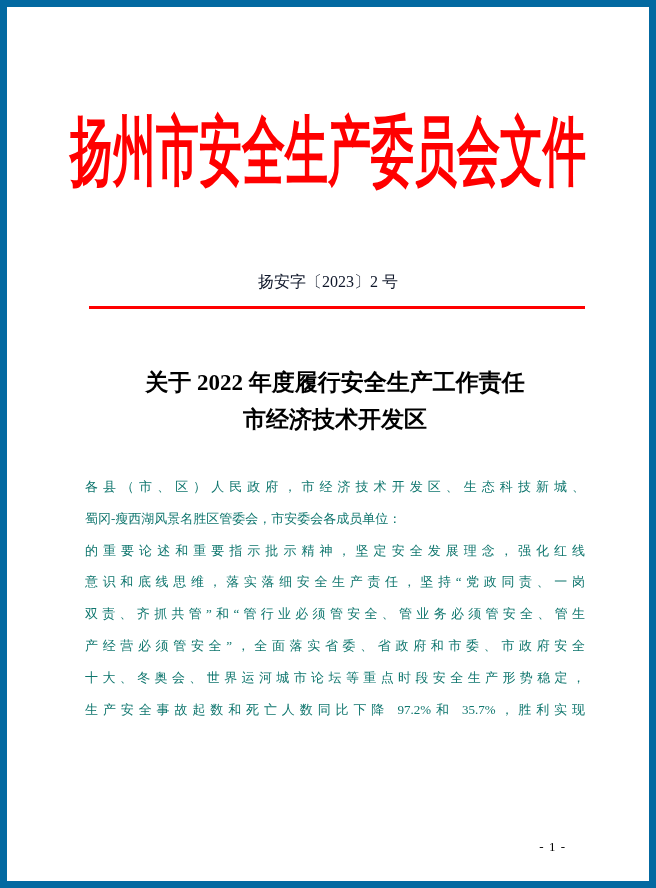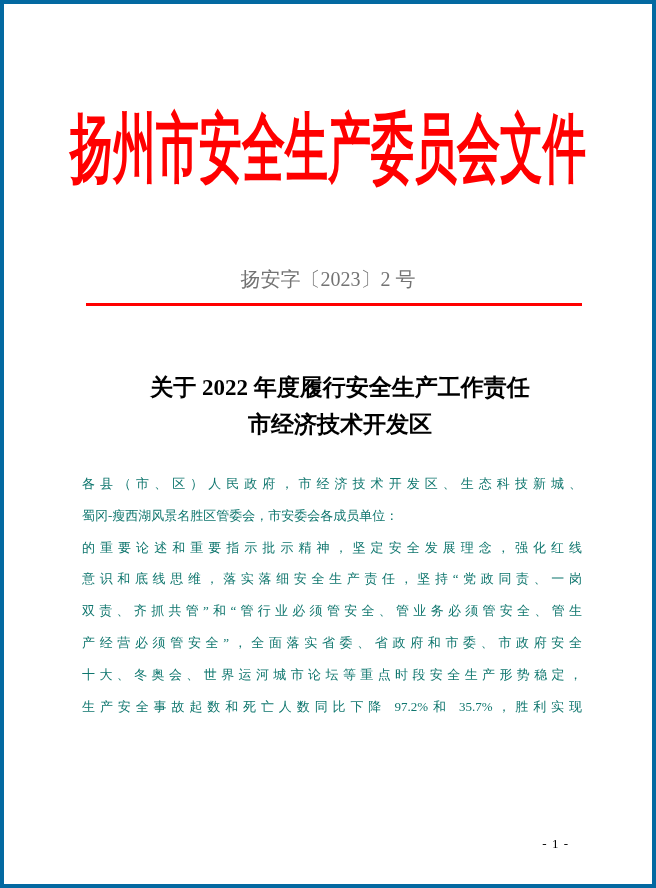--- a/index.html
+++ b/index.html
@@ -5,21 +5,21 @@
   html, body {
     margin: 0;
     padding: 0;
     background: #ffffff;
   }
   .page {
     position: relative;
     width: 656px;
     height: 888px;
     background: #ffffff;
-    border: 4px solid #0369a1;
+    border: 7px solid #0369a1;
     box-sizing: border-box;
     overflow: hidden;
     font-family: "Liberation Serif", "DejaVu Serif", serif;
     color: #000000;
   }
   .letterhead {
     position: absolute;
     top: 107px;
     left: 0;
     width: 100%;
@@ -32,38 +32,38 @@
     transform: scaleY(1.75);
     transform-origin: top center;
     letter-spacing: 0px;
   }
   .doc-number {
     position: absolute;
     top: 263px;
     left: 0;
     width: 100%;
     text-align: center;
-    font-size: 20px;
+    font-size: 16px;
     line-height: 24px;
-    color: #737373;
+    color: #0f172a;
   }
   .red-rule {
     position: absolute;
     top: 299px;
     left: 82px;
     width: 496px;
     height: 3px;
     background: #ff0000;
   }
   .doc-title {
     position: absolute;
     top: 357px;
     left: 78px;
     width: 500px;
-    margin: 8px;
+    margin: 0;
     text-align: center;
     font-size: 23px;
     line-height: 37px;
     font-weight: bold;
     color: #000000;
   }
   .doc-title .title-line {
     display: block;
   }
   .doc-body {

